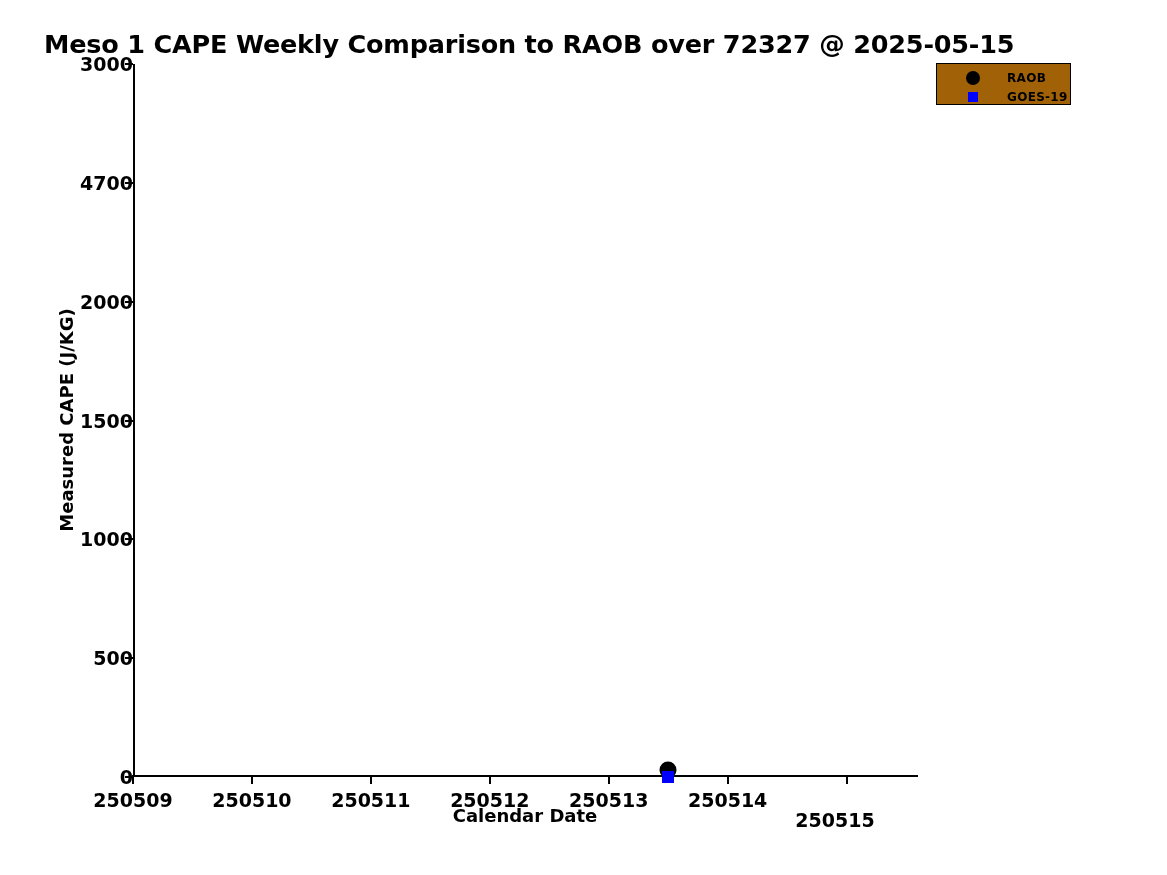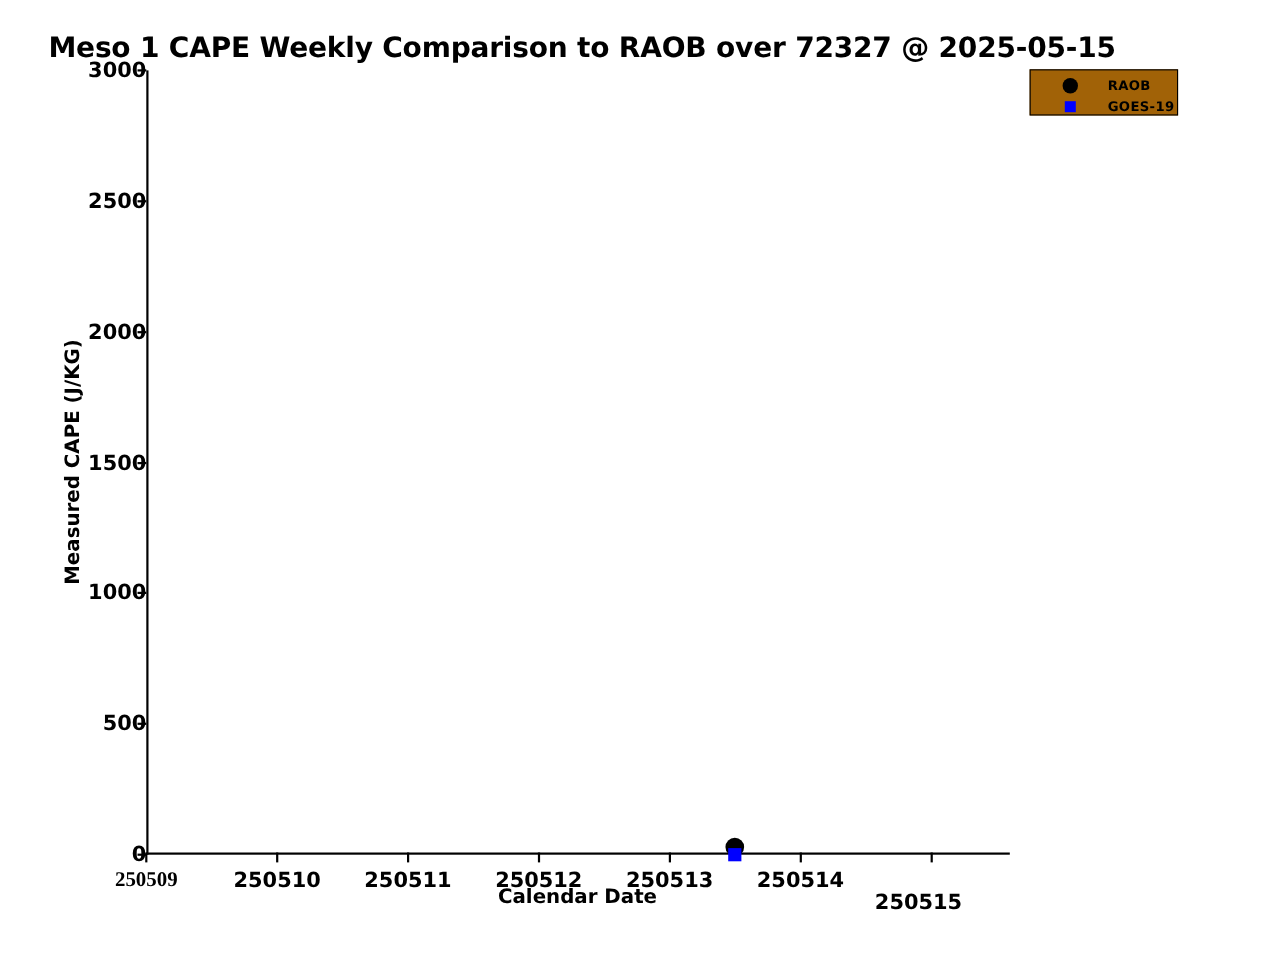--- a/index.html
+++ b/index.html
@@ -194,27 +194,27 @@
         <div class="ytick-label" style="top: 713px;">0</div>
         <div class="ytick-mark" style="top: 593.167px;"></div>
         <div class="ytick-label" style="top: 594.167px;">500</div>
         <div class="ytick-mark" style="top: 474.333px;"></div>
         <div class="ytick-label" style="top: 475.333px;">1000</div>
         <div class="ytick-mark" style="top: 355.5px;"></div>
         <div class="ytick-label" style="top: 356.5px;">1500</div>
         <div class="ytick-mark" style="top: 236.667px;"></div>
         <div class="ytick-label" style="top: 237.667px;">2000</div>
         <div class="ytick-mark" style="top: 117.833px;"></div>
-        <div class="ytick-label" style="top: 118.833px;">2500</div>
+        <div class="ytick-label" style="top: 118.833px;">4700</div>
         <div class="ytick-mark" style="top: -1px;"></div>
         <div class="ytick-label" style="top: 0px;">3000</div>
       </div>
     <div id="x-ticks">
         <div class="xtick-mark" style="left: -1px;"></div>
-        <div class="xtick-label" style="left: 0px; font-family: Liberation Serif, serif;">250509</div>
+        <div class="xtick-label" style="left: 0px;">250509</div>
         <div class="xtick-mark" style="left: 117.939px;"></div>
         <div class="xtick-label" style="left: 118.939px;">250510</div>
         <div class="xtick-mark" style="left: 236.879px;"></div>
         <div class="xtick-label" style="left: 237.879px;">250511</div>
         <div class="xtick-mark" style="left: 355.818px;"></div>
         <div class="xtick-label" style="left: 356.818px; text-align: center;">250512</div>
         <div class="xtick-mark" style="left: 474.758px;"></div>
         <div class="xtick-label" style="left: 475.758px;">250513</div>
         <div class="xtick-mark" style="left: 593.697px;"></div>
         <div class="xtick-label" style="left: 594.697px;">250514</div>

